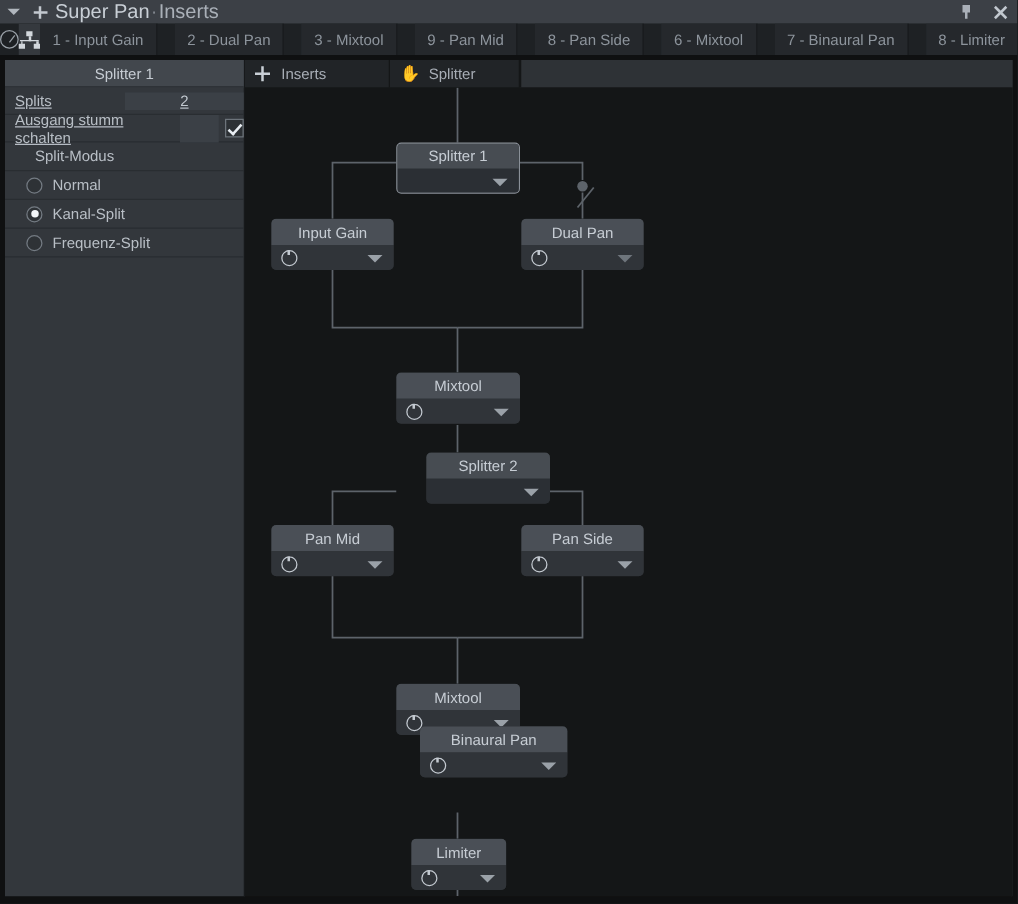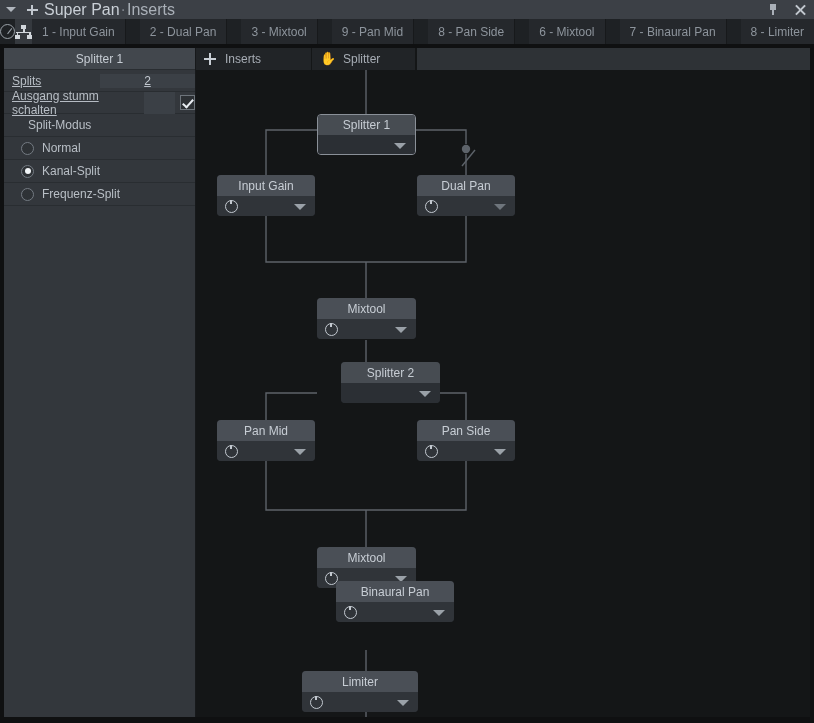--- a/index.html
+++ b/index.html
@@ -579,21 +579,21 @@
       </div>
 
       <div class="node" style="left:121px; top:511px; width:118px;margin-left:19px;">
         <div class="nhead">Binaural Pan</div>
         <div class="nbody">
           <span class="pwr"></span>
           <span class="caret"></span>
         </div>
       </div>
 
-      <div class="node" style="left:106px; top:601px; width:116px;text-align:right;">
+      <div class="node" style="left:133px; top:601px; width:76px;text-align:right;">
         <div class="nhead">Limiter</div>
         <div class="nbody">
           <span class="pwr"></span>
           <span class="caret"></span>
         </div>
       </div>
 
     </div>
   </div>
 </div>

